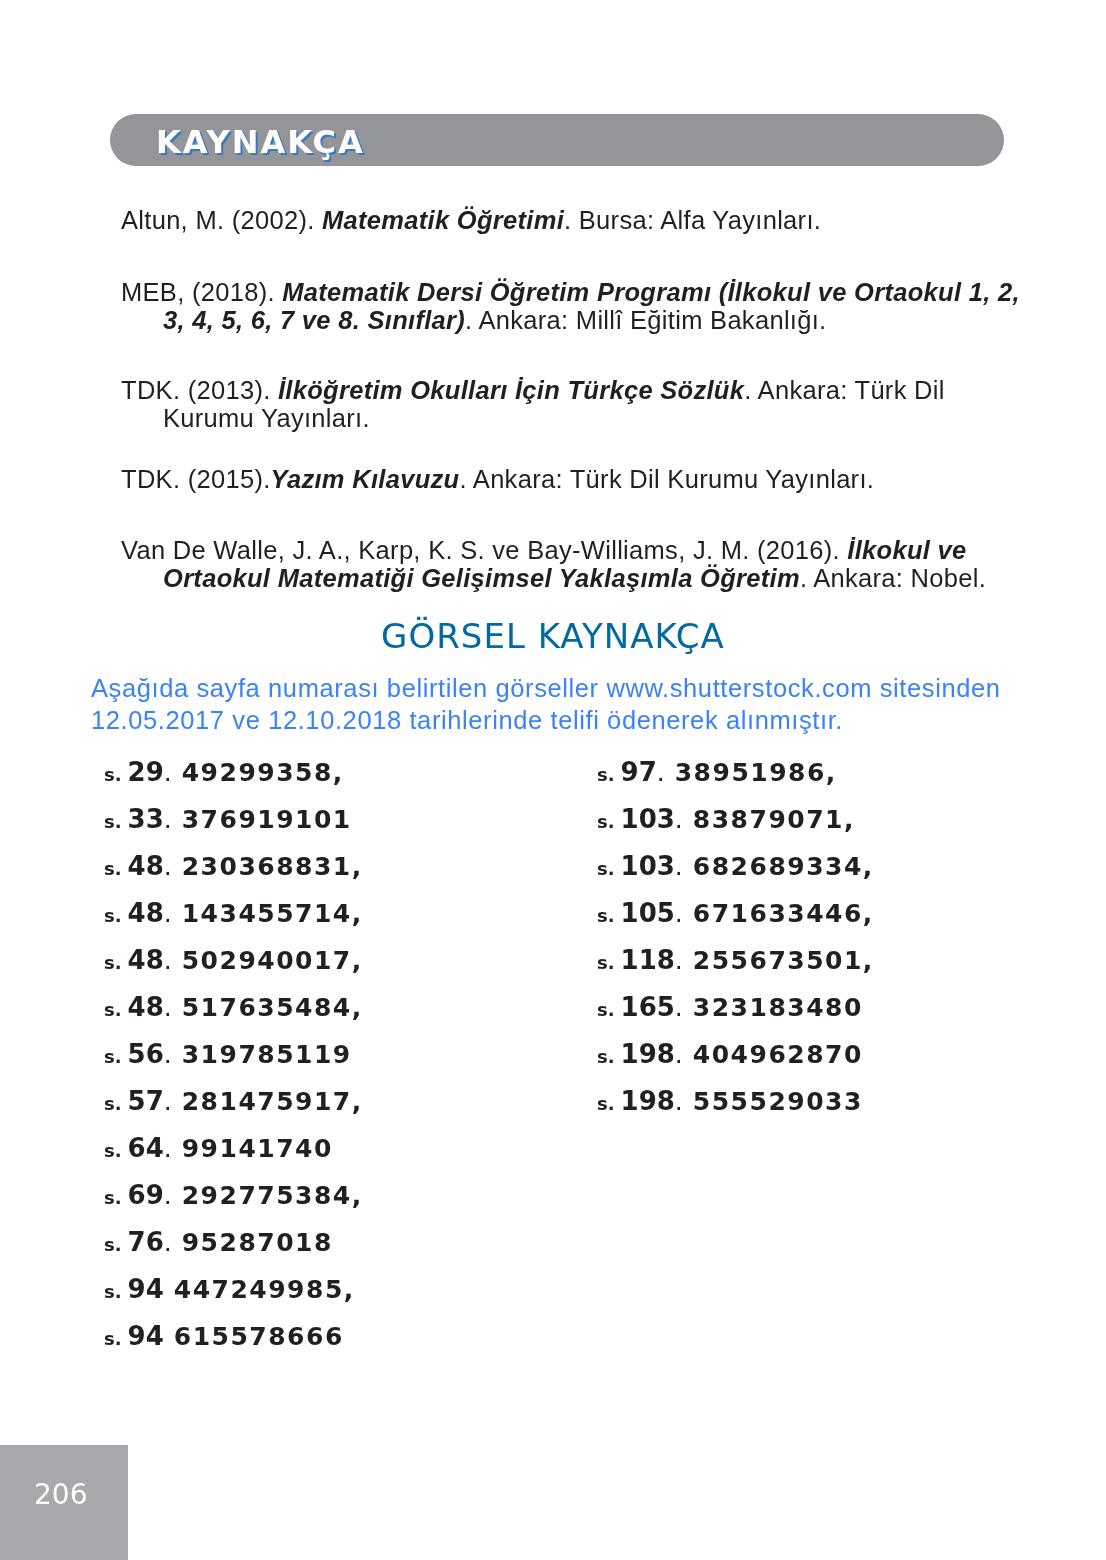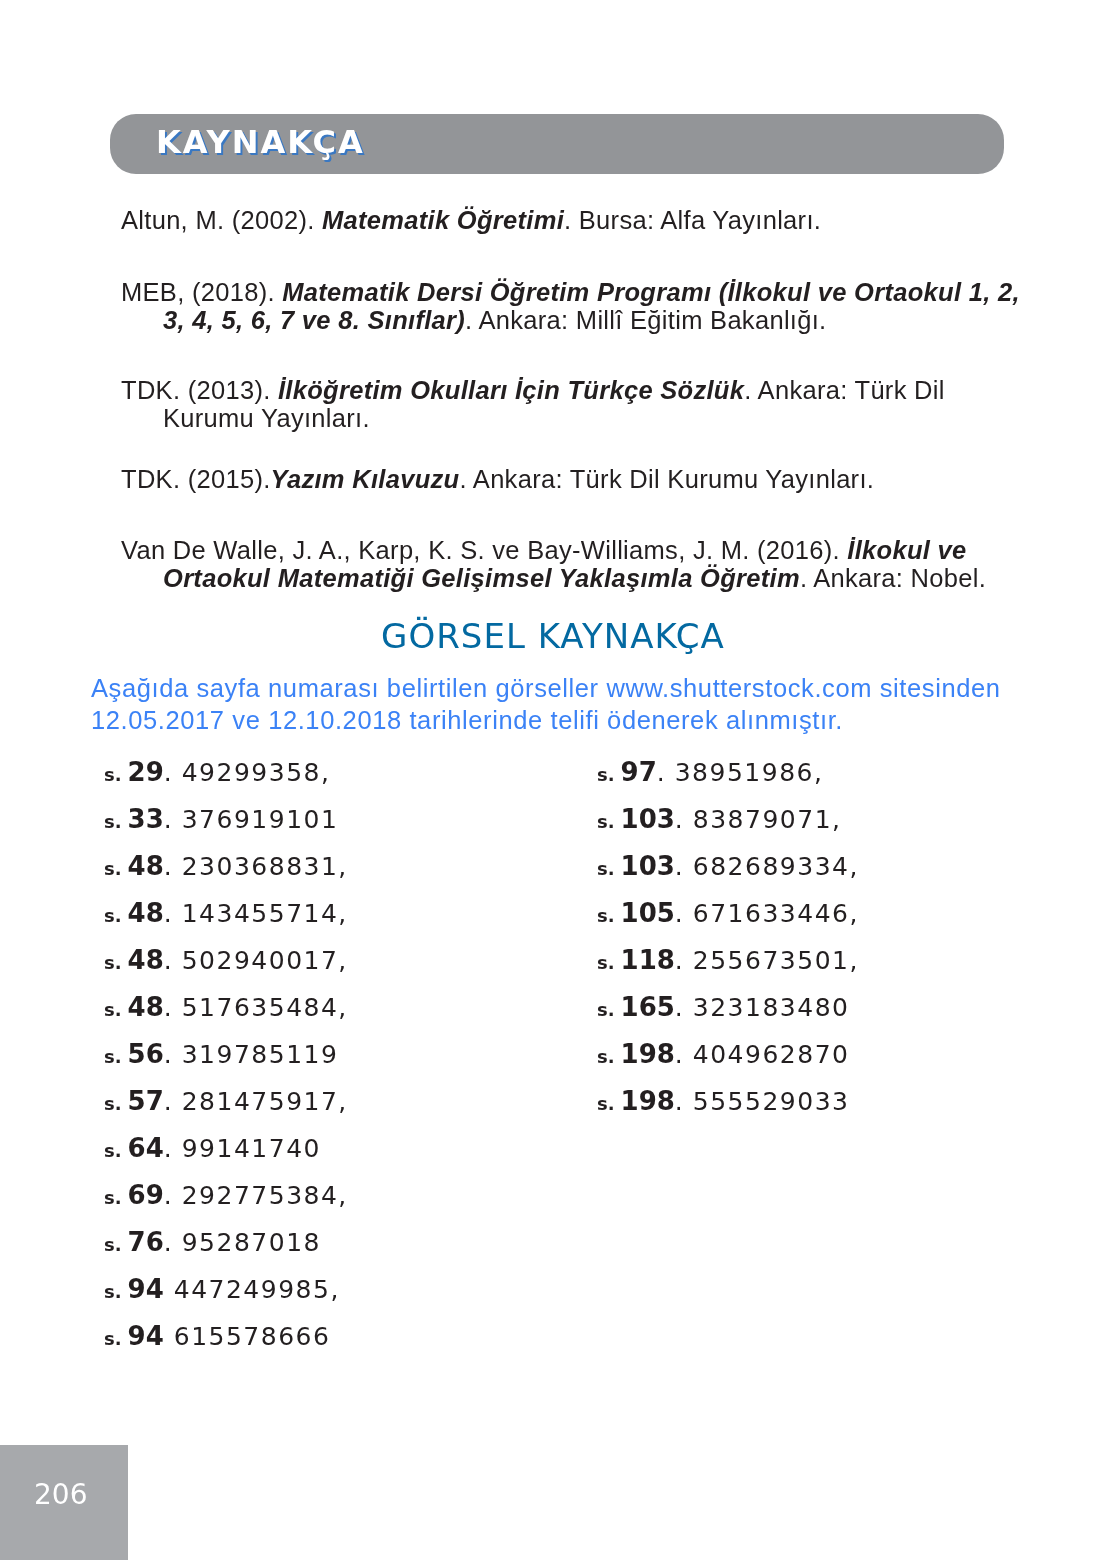--- a/index.html
+++ b/index.html
@@ -13,21 +13,21 @@
       position: relative;
       overflow: hidden;
       font-family: "DejaVu Sans", sans-serif;
       color: #231f20;
     }
     .header-bar {
       position: absolute;
       left: 110px;
       top: 114px;
       width: 894px;
-      height: 60px;
+      height: 52px;
       background: #939598;
       border-radius: 26px;
     }
     .header-title {
       position: absolute;
       left: 46px;
       top: 8px;
       font-family: "DejaVu Sans", sans-serif;
       font-weight: bold;
       font-size: 32px;
@@ -106,21 +106,21 @@
     .image-item .page {
       font-weight: bold;
       font-size: 26px;
       margin-left: 6px;
     }
     .image-item .sep {
       margin-right: 10px;
     }
     .image-item .id {
       letter-spacing: 1.5px;
-      font-weight: normal;
+      font-weight: bold;
     }
     .page-number-box {
       position: absolute;
       left: 0;
       top: 1445px;
       width: 128px;
       height: 115px;
       background: #a7a9ac;
     }
     .page-number {

